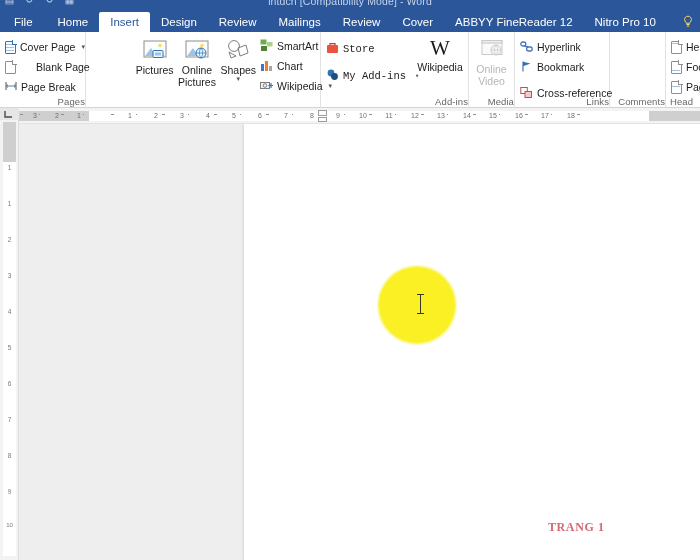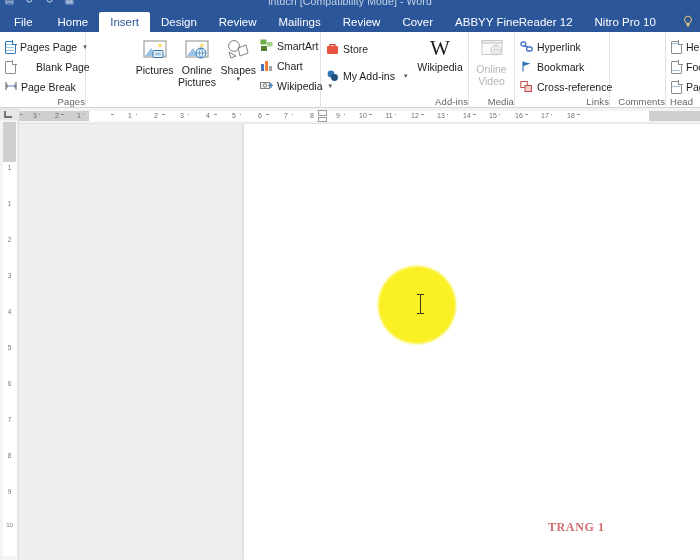--- a/index.html
+++ b/index.html
@@ -192,21 +192,21 @@
       <div class="group" style="left:0; width:86px;">
         <div class="gbody">
           <div class="cmd-s" style="margin-top:4px;">
             <span class="ic">
               <span class="pg blue" style="display:block;">
                 <span class="bar" style="top:3px;"></span>
                   <span class="bar" style="top:6px;"></span>
                   <span class="bar" style="top:9px;"></span>
               </span>
             </span>
-            <span class="lbl">Pages Page</span>
+            <span class="lbl">Cover Page</span>
             <span class="caret">▾</span>
           </div>
           <div class="cmd-s" style="margin-top:2px;gap:20px;">
             <span class="ic">
                 <span class="pg" style="display:block;"></span>
               </span>
             <span class="lbl">Blank Page</span>
           </div>
           <div class="cmd-s" style="margin-top:2px;">
             <span class="ic">
@@ -299,21 +299,21 @@
               <span class="lbl">Wikipedia</span>
               <span class="caret">▾</span>
             </div>
           </div>
 
         </div>
       </div>
 
       <div class="group" style="left:321px; width:148px;">
         <div class="gbody" style="display:flex; align-items:flex-start;">
-          <div style="width:92px; padding-top:6px;">
+          <div style="width:92px; padding-top:6px;font-family:Liberation Mono, monospace;">
             <div class="cmd-s">
               <span class="ic">
                 <svg width="13" height="13" viewBox="0 0 13 13">
                   <rect x="1" y="4" width="11" height="8" rx="1" fill="#e8543f"></rect>
                   <path d="M4 4V2.6h5V4" fill="none" stroke="#c0392b" stroke-width="1.2"></path>
                 </svg>
               </span>
               <span class="lbl">Store</span>
             </div>
             <div class="cmd-s" style="margin-top:9px;">
@@ -367,21 +367,21 @@
           </div>
           <div class="cmd-s" style="margin-top:2px;">
             <span class="ic">
               <svg width="13" height="13" viewBox="0 0 13 13">
                 <path d="M3 1.5v10" stroke="#4472c4" stroke-width="1.2"></path>
                 <path d="M3 1.8 L10.5 3.6 L3 6.2 Z" fill="#2e75b6"></path>
               </svg>
             </span>
             <span class="lbl">Bookmark</span>
           </div>
-          <div class="cmd-s" style="margin-top:2px;">
+          <div class="cmd-s" style="margin-top:8px;">
             <span class="ic">
               <svg width="13" height="13" viewBox="0 0 13 13">
                 <rect x="0.8" y="1.5" width="6.5" height="6" fill="#fff" stroke="#c0504d"></rect>
                 <rect x="5" y="5.5" width="6.5" height="6" fill="#f4cccc" stroke="#c0504d"></rect>
               </svg>
             </span>
             <span class="lbl">Cross-reference</span>
           </div>
         </div>
         <div class="group-label">Links</div>

